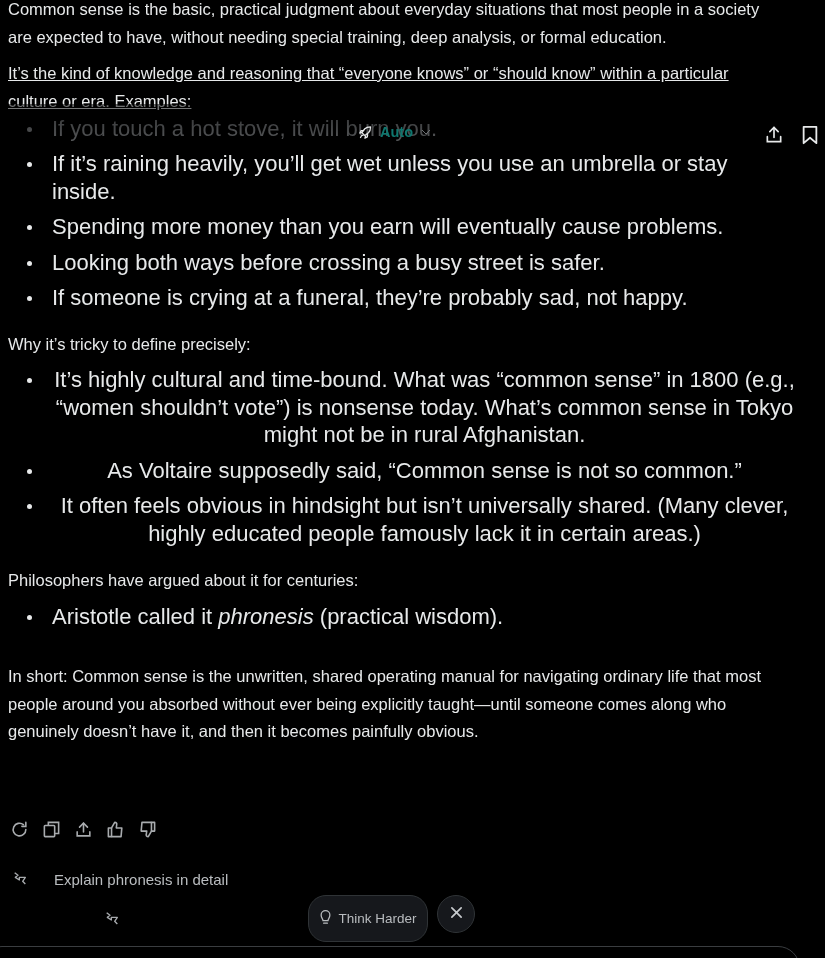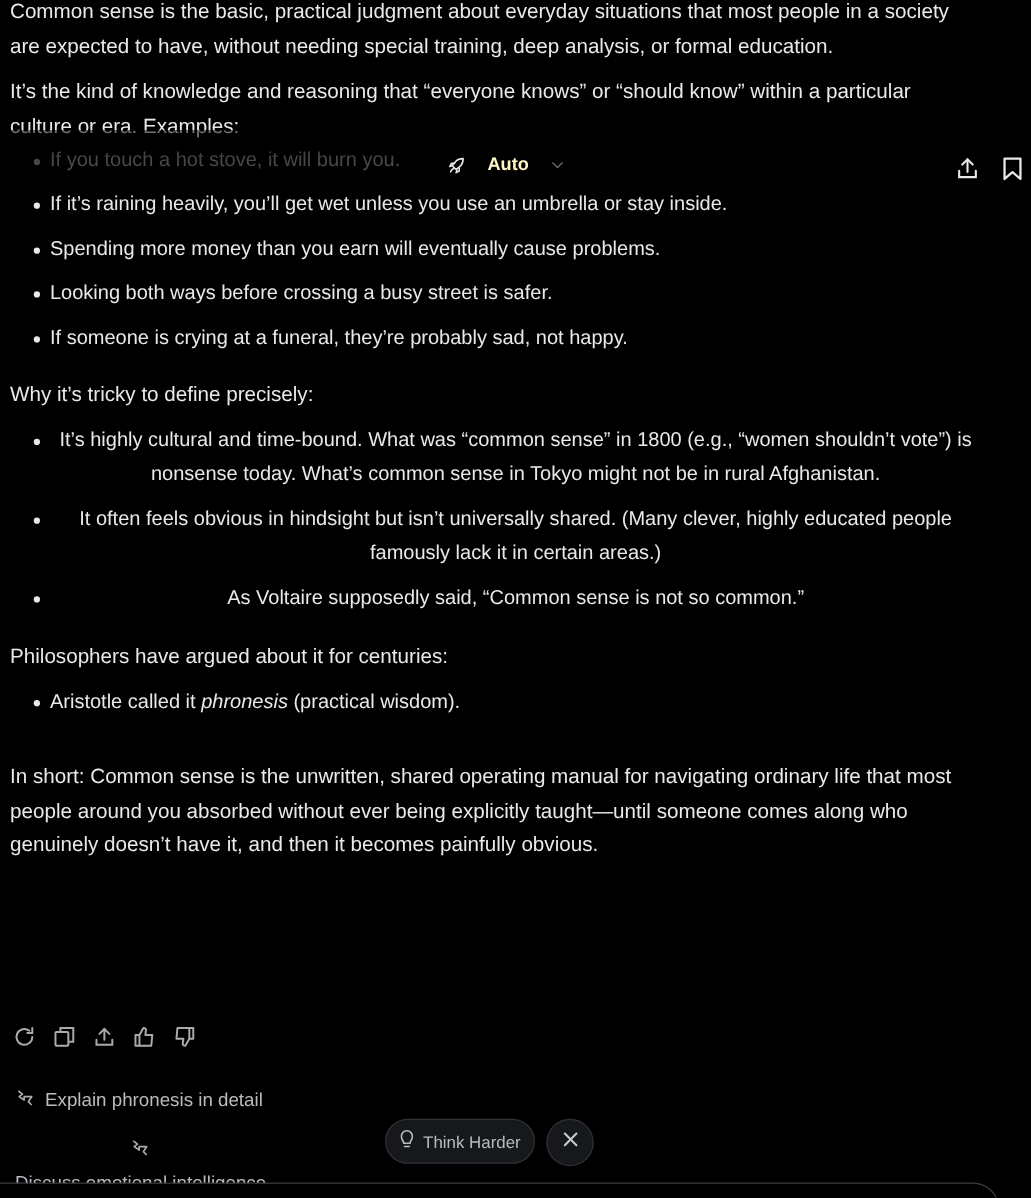--- a/index.html
+++ b/index.html
@@ -1,60 +1,60 @@
 <!DOCTYPE html>
 <html><head>
 <meta charset="utf-8">
 <style>
   html, body { margin:0; padding:0; background:#000; }
   body { width:825px; height:958px; overflow:hidden; position:relative;
          font-family:"Liberation Sans", "DejaVu Sans", sans-serif; color:#e7e9ea; }
   .content { position:absolute; left:0; top:0; width:661px; }
   p { margin:0; font-size:16.5px; line-height:27.5px; padding-left:8px; width:760px; }
   ul { list-style:none; margin:0; padding:0; }
-  li { position:relative; font-size:16px; line-height:27.5px; padding-left:40px; width:745px; }
+  li { position:relative; font-size:22px; line-height:27.5px; padding-left:52px; width:745px; }
   li::before { content:""; position:absolute; left:27px; top:12px; width:5px; height:5px; border-radius:50%; background:#e7e9ea; }
   .faded { color:#5c5e60; }
   .faded::before { background:#5c5e60; }
   .header-overlay { position:absolute; left:0; top:104px; width:825px; height:44px;
     background:linear-gradient(to bottom, rgba(0,0,0,0.55), rgba(0,0,0,0.0)); }
-  .auto { position:absolute; left:358px; top:124px; display:flex; align-items:center; gap:17px;
-    font-size:14.5px; font-weight:bold; color:#fef9c3; }
+  .auto { position:absolute; left:358px; top:124px; display:flex; align-items:center; gap:7px;
+    font-size:14.5px; font-weight:bold; color:#0f766e; }
   .auto svg { display:block; }
   .hdr-icon { position:absolute; top:125px; }
   .actions { position:absolute; left:10px; top:820px; display:flex; gap:13px; }
   .actions span { width:19px; height:19px; display:block; }
-  .sugg { position:absolute; left:12px; display:flex; align-items:center; gap:8px;
+  .sugg { position:absolute; left:12px; display:flex; align-items:center; gap:26px;
     font-size:15px; color:#b9bcbf; }
-  .think { position:absolute; left:308px; top:895px; height:36px; width:120px; border-radius:18px;
+  .think { position:absolute; left:308px; top:895px; height:47px; width:120px; border-radius:18px;
     background:#16181c; border:1px solid #2f3336; display:flex; align-items:center; justify-content:center;
     gap:6px; font-size:13.5px; color:#b9bcbf; box-sizing:border-box; }
   .close { position:absolute; left:437px; top:895px; width:38px; height:38px; border-radius:50%;
     background:#16181c; border:1px solid #2f3336; box-sizing:border-box; display:flex; align-items:center; justify-content:center; }
   .inputbox { position:absolute; left:-20px; top:946px; width:820px; height:60px;
     border:1px solid #3a3d40; border-radius:22px; box-sizing:border-box; background:#000; }
 </style>
 </head>
 <body>
 
 <div class="content">
   <p style="margin-top:-4px;">Common sense is the basic, practical judgment about everyday situations that most people in a society are expected to have, without needing special training, deep analysis, or formal education.</p>
-  <p style="margin-top:9px;">It’s the kind of knowledge and reasoning that “everyone knows” or “should know” within a particular culture or era. Examples:</p>
+  <p style="margin-top:9px;text-decoration:underline;">It’s the kind of knowledge and reasoning that “everyone knows” or “should know” within a particular culture or era. Examples:</p>
   <ul style="margin-top:0px;">
     <li class="faded" style="height:35px;">If you touch a hot stove, it will burn you.</li>
     <li style="margin-top:0px;">If it’s raining heavily, you’ll get wet unless you use an umbrella or stay inside.</li>
     <li style="margin-top:8px;">Spending more money than you earn will eventually cause problems.</li>
     <li style="margin-top:8px;">Looking both ways before crossing a busy street is safer.</li>
     <li style="margin-top:8px;">If someone is crying at a funeral, they’re probably sad, not happy.</li>
   </ul>
   <p style="margin-top:19px;">Why it’s tricky to define precisely:</p>
   <ul style="margin-top:8px;text-align:center;">
     <li>It’s highly cultural and time-bound. What was “common sense” in 1800 (e.g., “women shouldn’t vote”) is nonsense today. What’s common sense in Tokyo might not be in rural Afghanistan.</li>
+    <li style="margin-top:8px;">As Voltaire supposedly said, “Common sense is not so common.”</li>
     <li style="margin-top:8px;">It often feels obvious in hindsight but isn’t universally shared. (Many clever, highly educated people famously lack it in certain areas.)</li>
-    <li style="margin-top:8px;">As Voltaire supposedly said, “Common sense is not so common.”</li>
   </ul>
   <p style="margin-top:20px;">Philosophers have argued about it for centuries:</p>
   <ul style="margin-top:8px;">
     <li><span>Aristotle called it </span><em>phronesis</em><span> (practical wisdom).</span></li>
   </ul>
   <p style="margin-top:33px;">In short: Common sense is the unwritten, shared operating manual for navigating ordinary life that most people around you absorbed without ever being explicitly taught—until someone comes along who genuinely doesn’t have it, and then it becomes painfully obvious.</p>
 </div>
 
 <div class="header-overlay"></div>
 <div class="auto">

